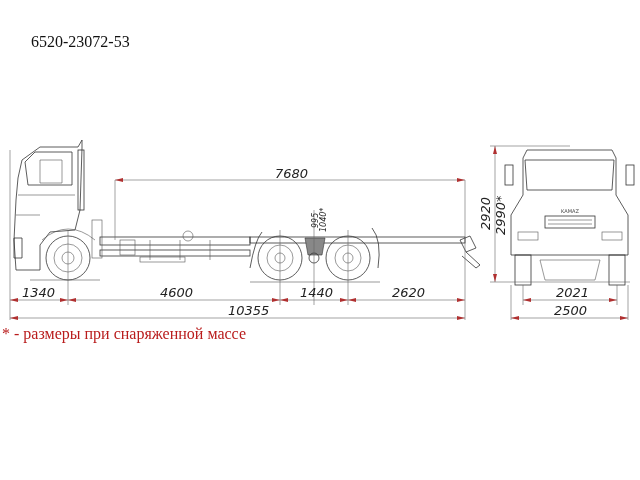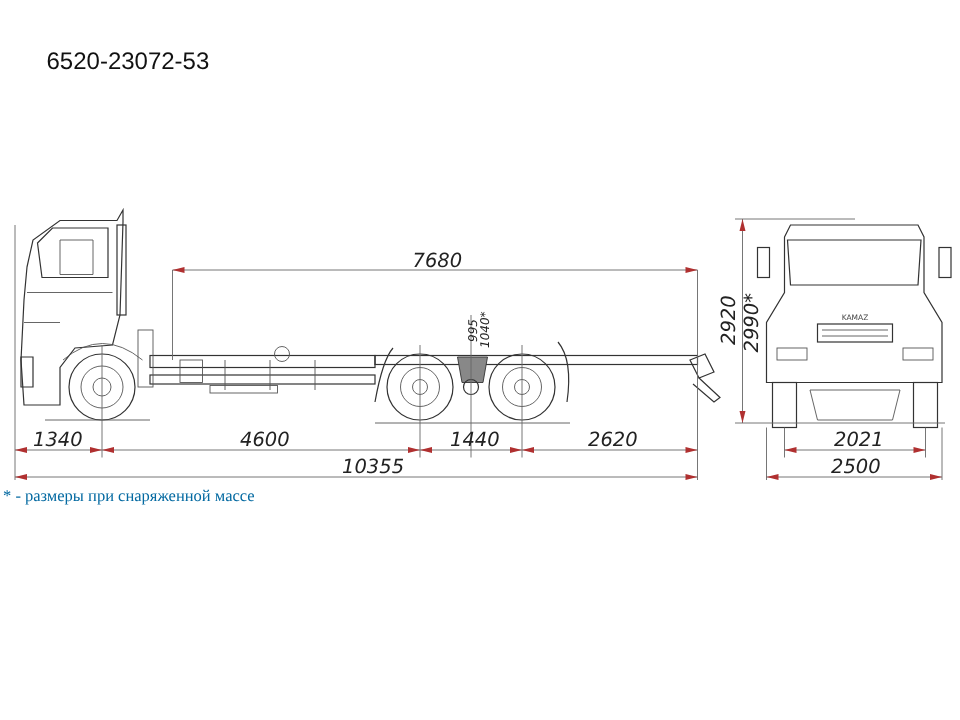--- a/index.html
+++ b/index.html
@@ -1,18 +1,18 @@
 <!DOCTYPE html>
 <html><head>
 <meta charset="utf-8">
 <style>
   html, body { margin:0; padding:0; background:#ffffff; }
   body { width:640px; height:480px; position:relative; overflow:hidden; font-family:"Liberation Sans", sans-serif; }
-  .title { position:absolute; left:31px; top:33px; font-size:16px; color:#111; font-family:Liberation Sans, sans-serif; }
-  .footnote { position:absolute; left:2px; top:325px; font-size:11px; color:#0369a1; font-family:"Liberation Serif", serif; }
+  .title { position:absolute; left:31px; top:33px; font-size:16px; color:#111; font-family:Liberation Serif, serif; }
+  .footnote { position:absolute; left:2px; top:325px; font-size:16px; color:#b91c1c; font-family:"Liberation Serif", serif; }
   svg { position:absolute; left:0; top:0; }
   .dim { font-family:"DejaVu Sans", sans-serif; font-style:italic; font-size:13px; fill:#222; }
   .dimsm { font-family:"DejaVu Sans", sans-serif; font-style:italic; font-size:8px; fill:#222; }
   .ln { stroke:#333; stroke-width:0.8; fill:none; }
   .lnt { stroke:#555; stroke-width:0.6; fill:none; }
   .dl { stroke:#666; stroke-width:0.6; fill:none; }
   .arr { fill:#b03030; }
 </style>
 </head>
 <body>

